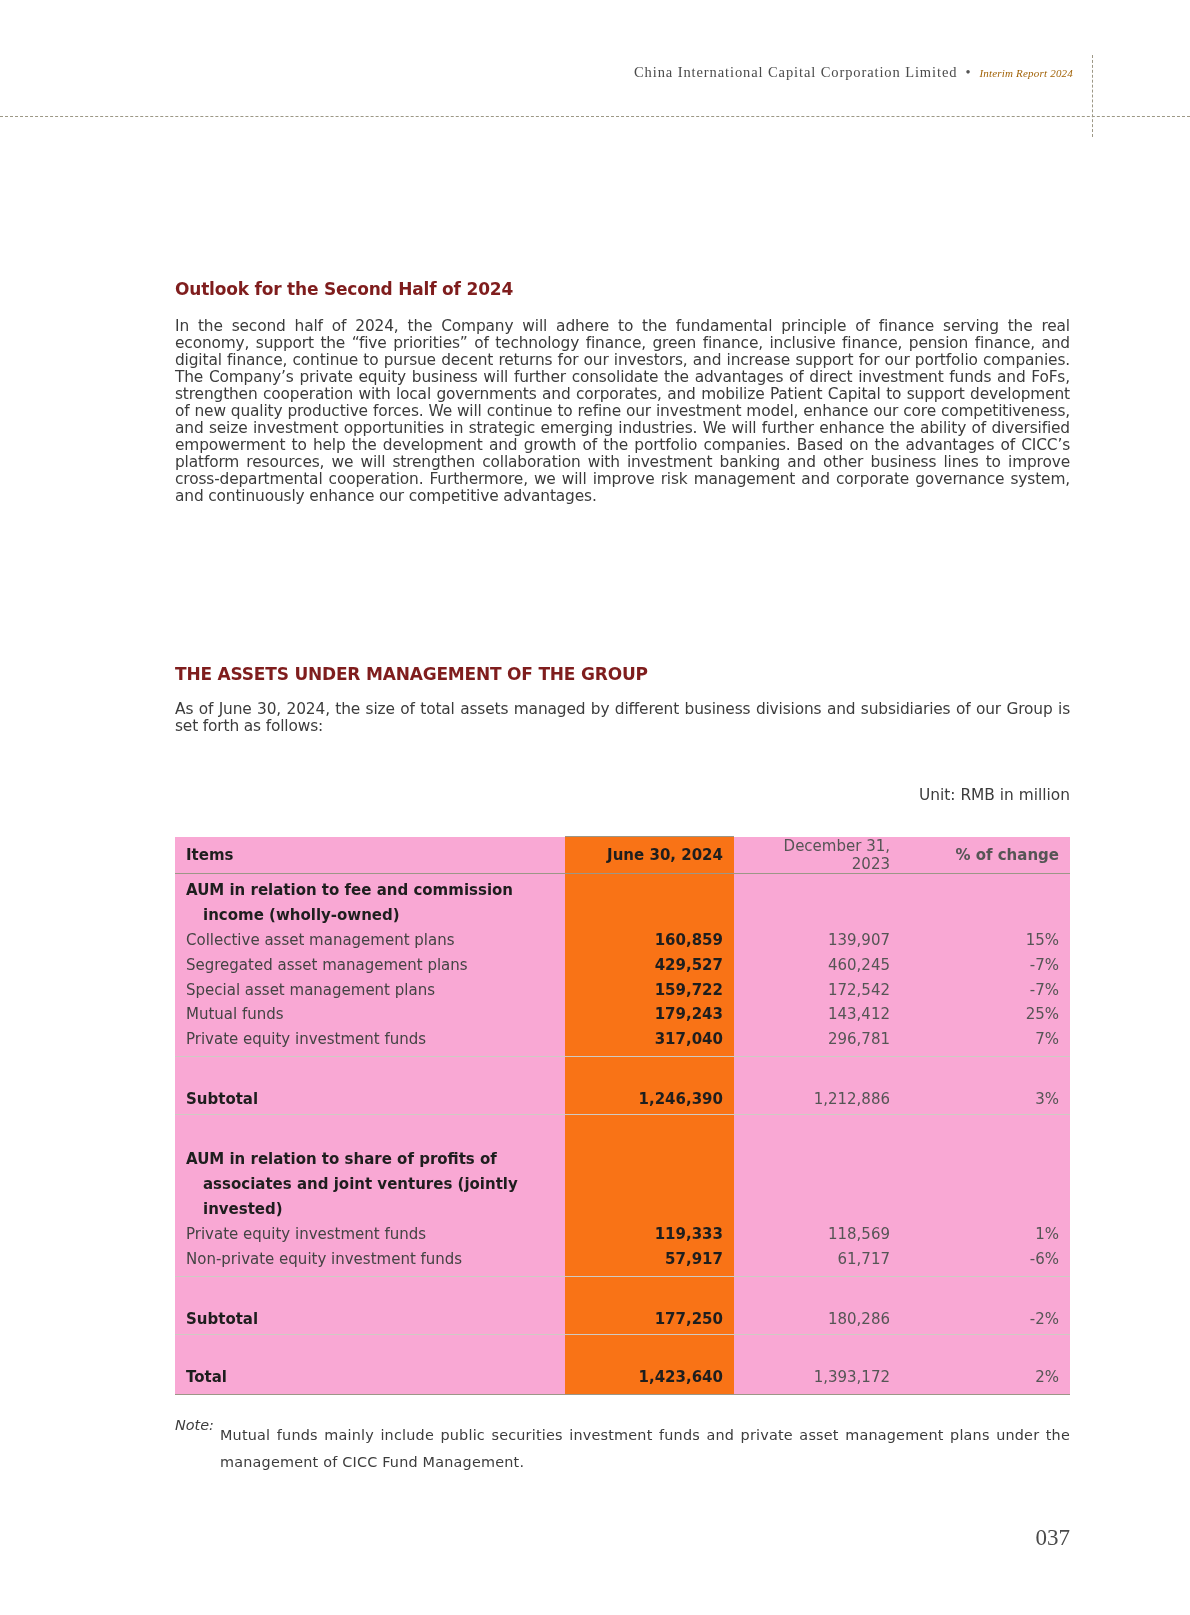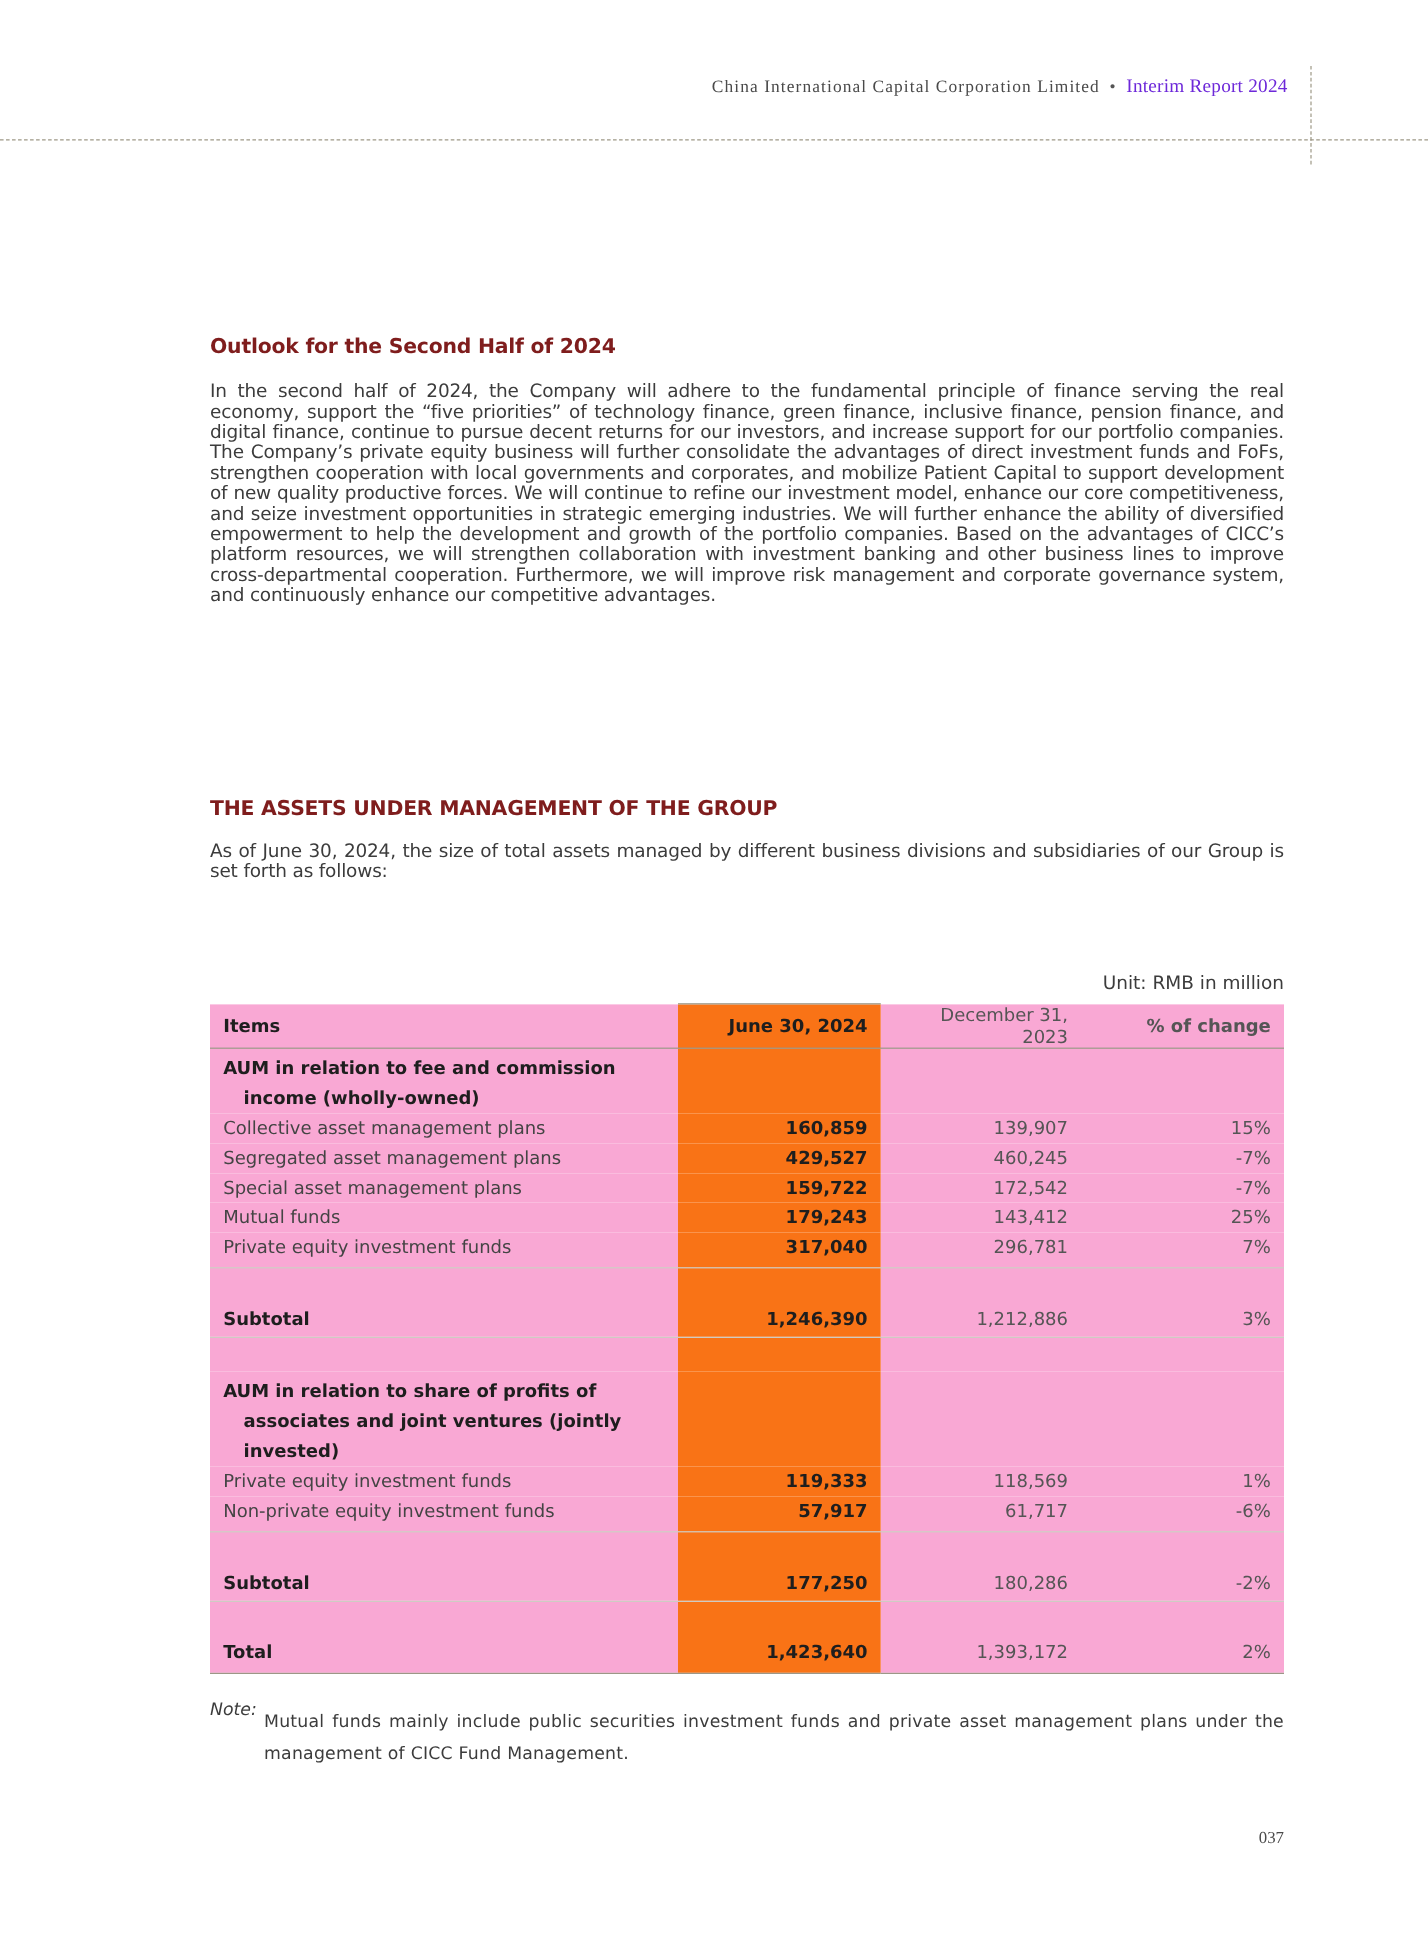--- a/index.html
+++ b/index.html
@@ -2,36 +2,36 @@
 <html><head>
 <meta charset="utf-8">
 <style>
   html, body { margin: 0; padding: 0; background: #ffffff; }
   body { width: 1190px; height: 1615px; position: relative; overflow: hidden;
          font-family: "DejaVu Sans", sans-serif; color: #3a3a3a; }
 
   .header-text { position: absolute; right: 117px; top: 64px; font-family: "Liberation Serif", serif;
                  font-size: 14.5px; letter-spacing: 0.9px; color: #4a4a4a; white-space: nowrap; }
   .header-text .bullet { margin: 0 8px; color: #555; }
-  .header-text .report { color: #6d28d9; font-size: 16px; letter-spacing: 0.2px; }
+  .header-text .report { color: #a16207; font-size: 11px; letter-spacing: 0.2px; font-style: italic; }
   .hdash { position: absolute; left: 0; top: 116px; width: 1190px; height: 0;
            border-top: 1.3px dashed #9d9886; }
   .vdash { position: absolute; left: 1092px; top: 55px; width: 0; height: 82px;
            border-left: 1.3px dashed #9d9886; }
 
   .content { position: absolute; left: 175px; width: 895px; }
   h2.sec { font-family: "DejaVu Sans", sans-serif; font-weight: bold; color: #7f1d1d;
            margin: 0; font-size: 17px; letter-spacing: -0.2px; }
   .sec1-title { top: 279px; }
   p.body { margin: 0; font-size: 15.4px; line-height: 17px; text-align: justify;
            color: #3c3c3c; letter-spacing: -0.15px; }
   .para1 { top: 318px; }
   .sec2-title { top: 664px; }
   .para2 { top: 701px; }
-  .unit { position: absolute; right: 120px; top: 810px; font-size: 15.4px; color: #3c3c3c; text-align: right; }
+  .unit { position: absolute; right: 120px; top: 786px; font-size: 15.4px; color: #3c3c3c; text-align: right; }
 
   .tbl { position: absolute; left: 175px; top: 836px; width: 895px; border-collapse: collapse;
          font-size: 15px; color: #2c2c2c; }
   .tbl td, .tbl th { padding: 0 11px; background: #f9a8d4; vertical-align: bottom; }
   .tbl .c0 { width: 368px; text-align: left; }
   .tbl .c1 { width: 147px; text-align: right; background: #f97316; font-weight: bold; color: #1e1e1e; }
   .tbl .c2 { width: 145px; text-align: right; padding-right: 20px; font-weight: normal; color: #555; }
   .tbl .c3 { text-align: right; color: #555; }
   .tbl thead th { height: 36px; vertical-align: middle; font-weight: bold; color: #1e1e1e;
                   border-bottom: 1.4px solid #9c9787; }
@@ -49,21 +49,21 @@
   .tbl tr.total td { height: 54px; vertical-align: bottom; padding-bottom: 5px; line-height: 24px;
                      border-bottom: 1.6px solid #9c9787; }
   .tbl tr.total td.c0 { font-weight: bold; color: #1e1e1e; }
 
   .note { position: absolute; left: 175px; top: 1412px; width: 895px; font-size: 14.4px;
           line-height: 27px; color: #3c3c3c; text-align: justify; }
   .note .lbl { font-style: italic; position: absolute; left: 0; top: 0; }
   .note .txt { display: block; padding-left: 45px; letter-spacing: 0.2px; margin-top: 10px; }
 
   .page-num { position: absolute; right: 120px; top: 1525px; font-family: "Liberation Serif", serif;
-              font-size: 14px; color: #4a4a4a; }
+              font-size: 23px; color: #4a4a4a; }
 </style>
 </head>
 <body>
 
 <div class="header-text">
   <span>China International Capital Corporation Limited</span><span class="bullet">•</span><span class="report">Interim Report 2024</span>
 </div>
 <div class="hdash"></div>
 <div class="vdash"></div>
 

